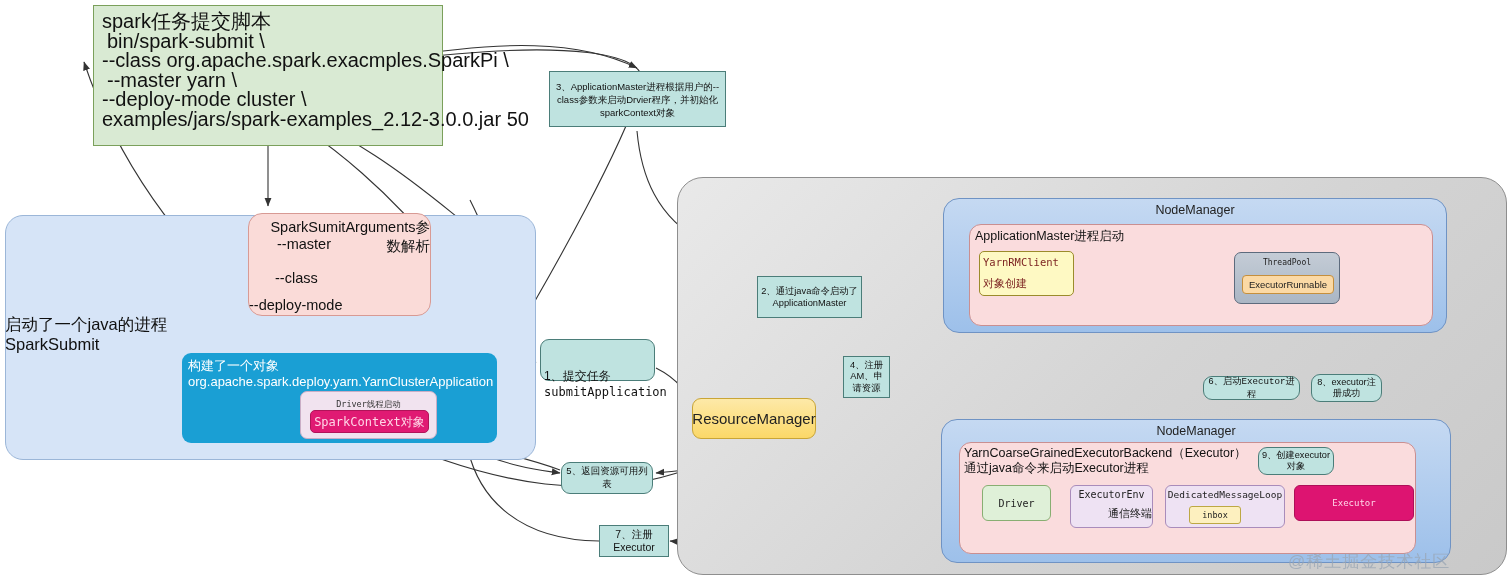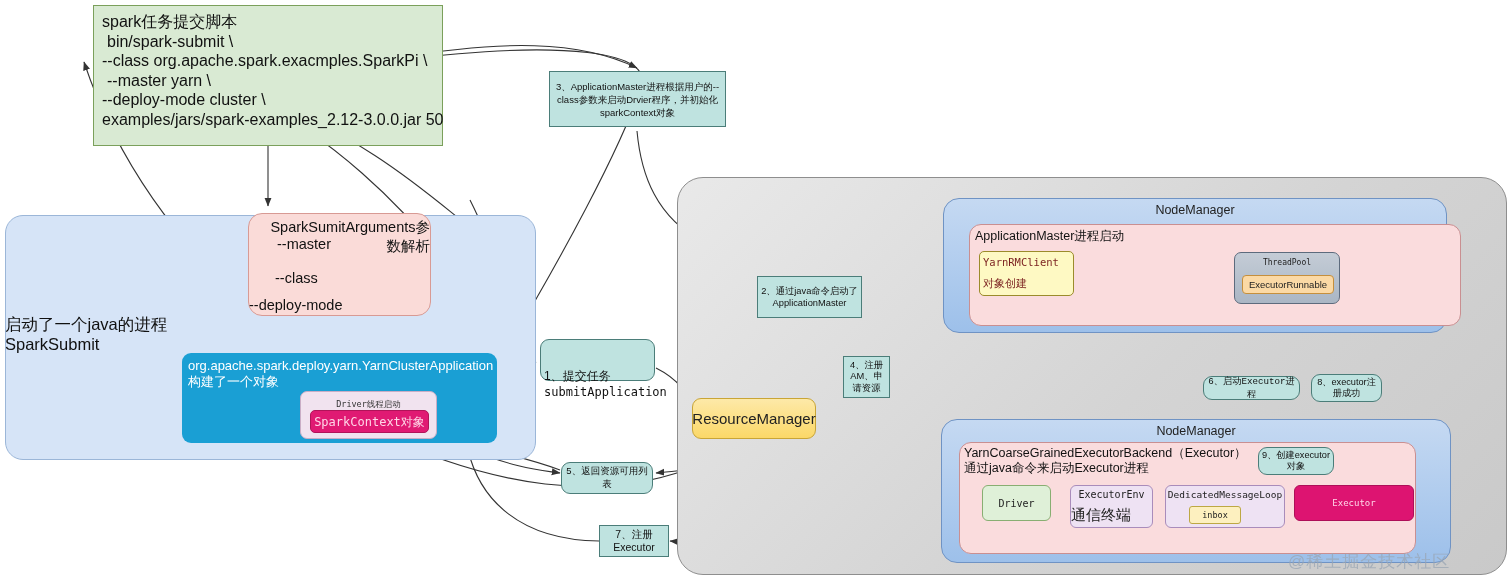--- a/index.html
+++ b/index.html
@@ -12,21 +12,21 @@
   }
   #stage{position:absolute;left:0;top:0;width:1512px;height:585px;}
   .node{position:absolute;box-sizing:border-box;}
   svg.arrows{position:absolute;left:0;top:0;width:1512px;height:585px;pointer-events:none;}
 
   
   .script-box{
     left:93px;top:5px;width:350px;height:141px;
     background:#d9ead3;border:1px solid #7ba05b;
     padding:6px 8px 0 8px;
-    font-size:16px;line-height:19.5px;color:#111;
+    font-size:20px;line-height:19.5px;color:#111;
     white-space:nowrap;
   }
   .script-box div{margin:0;}
   .script-ind1{padding-left:5px;}
 
   
   .teal{
     background:#bfe3e0;border:1px solid #4b7d79;color:#111;
     display:flex;align-items:center;justify-content:center;
     text-align:center;
@@ -114,21 +114,21 @@
   }
   .nm-title{
     position:absolute;left:0;top:4px;width:100%;text-align:center;
     font-size:12.5px;color:#222;
   }
   .nm-top{left:943px;top:198px;width:504px;height:135px;}
   .nm-bot{left:941px;top:419px;width:510px;height:144px;}
 
   .am-box{
     position:absolute;left:25px;top:25px;width:462px;height:100px;
-    background:#fadcdd;border:1px solid #c98f91;border-radius:12px;padding-left:28px;
+    background:#fadcdd;border:1px solid #c98f91;border-radius:12px;
   }
   .am-box .am-title{position:absolute;left:5px;top:3px;font-size:12.5px;color:#111;}
   .yarnrm{
     position:absolute;left:9px;top:26px;width:90px;height:43px;
     background:#fef9c3;border:1px solid #9b8b2b;border-radius:5px;
     font-family:"DejaVu Sans Mono","Liberation Mono",monospace;
     font-size:10.5px;color:#7a1f1f;line-height:21px;padding-left:3px;
   }
   .yarnrm .l2{font-family:"Liberation Sans",sans-serif;font-size:11px;}
   .threadpool{
@@ -155,21 +155,21 @@
   .ycgeb .t1{position:absolute;left:4px;top:2px;font-size:12.5px;color:#111;}
   .ycgeb .t2{position:absolute;left:4px;top:17px;font-size:12.5px;color:#111;}
 
   .inner{position:absolute;border-radius:6px;}
   .b-driver{left:22px;top:42px;width:67px;height:34px;background:#dff0d8;border:1px solid #88ae72;
             display:flex;align-items:center;justify-content:center;
             font-family:"DejaVu Sans Mono","Liberation Mono",monospace;font-size:10px;color:#222;}
   .b-env{left:110px;top:42px;width:81px;height:41px;background:#eee2f3;border:1px solid #a98cbb;}
   .b-env .e1{position:absolute;left:0;top:3px;width:100%;text-align:center;
              font-family:"DejaVu Sans Mono","Liberation Mono",monospace;font-size:10px;color:#222;}
-  .b-env .e2{position:absolute;left:0;top:20px;width:100%;text-align:left;font-size:15px;color:#222;}
+  .b-env .e2{position:absolute;left:0;top:20px;width:100%;text-align:right;font-size:11px;color:#222;}
   .b-dml{left:205px;top:42px;width:118px;height:41px;background:#eee2f3;border:1px solid #a98cbb;}
   .b-dml .d1{position:absolute;left:0;top:3px;width:100%;text-align:center;
              font-family:"DejaVu Sans Mono","Liberation Mono",monospace;font-size:9.5px;color:#222;}
   .b-inbox{position:absolute;left:23px;top:20px;width:50px;height:16px;background:#fdf0bf;border:1px solid #bda844;
            border-radius:3px;display:flex;align-items:center;justify-content:center;
            font-family:"DejaVu Sans Mono","Liberation Mono",monospace;font-size:8.5px;color:#222;}
   .b-exec{left:334px;top:42px;width:118px;height:34px;background:#dd1471;border:1px solid #ad0f58;
           display:flex;align-items:center;justify-content:center;
           font-family:"DejaVu Sans Mono","Liberation Mono",monospace;font-size:9px;color:#ffd6e8;}
 
@@ -268,22 +268,22 @@
 
   <div class="node ssa">
     <div class="t1">SparkSumitArguments参数解析</div>
     <div class="t2">--master</div>
     <div class="t3">--class</div>
     <div class="t4">--deploy-mode</div>
   </div>
 
   <div class="node ycapp">
     <div class="hdr">
+      <div>构建了一个对象</div>
       <div>org.apache.spark.deploy.yarn.YarnClusterApplication</div>
-      <div>构建了一个对象</div>
     </div>
     <div class="driver-thread">
       <div class="dt-label">Driver线程启动</div>
       <div class="sparkctx">SparkContext对象</div>
     </div>
   </div>
 
   <div class="node teal teal-r box1">
     <span class="l1">1、提交任务</span>
     <span>submitApplication</span>

